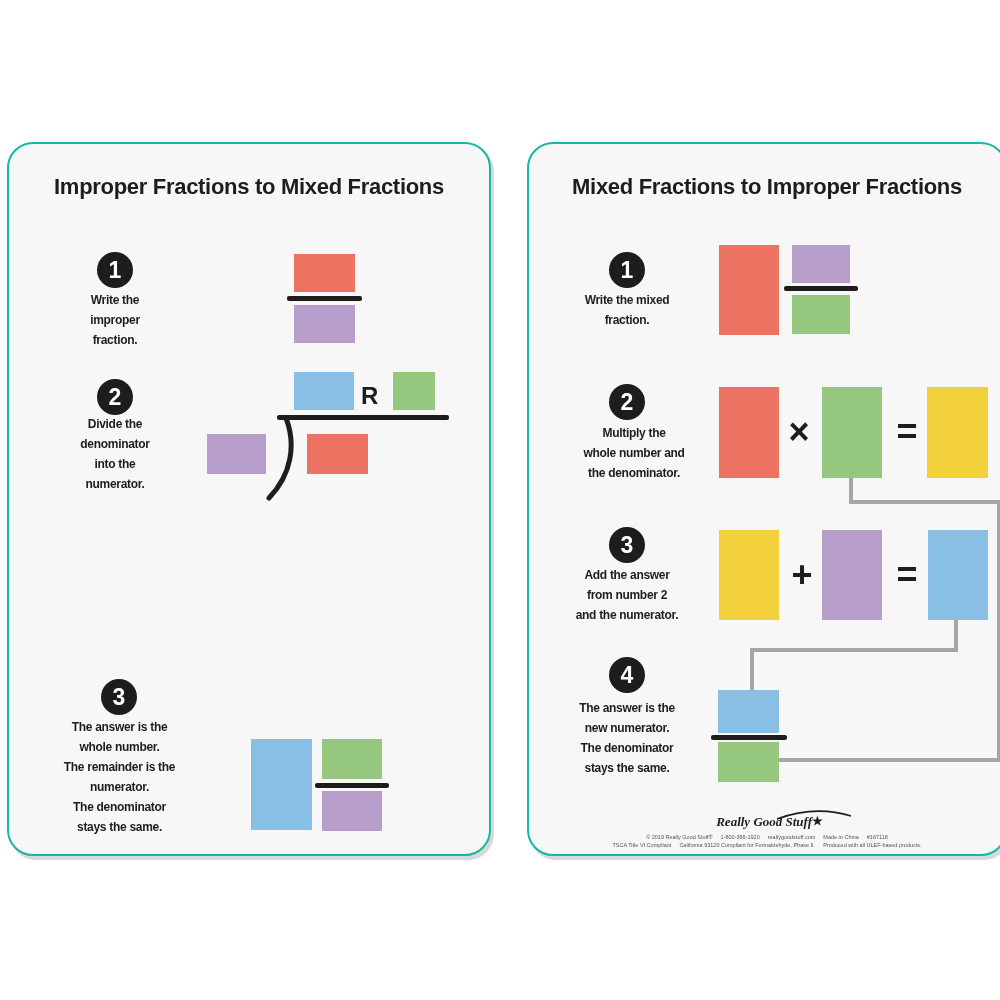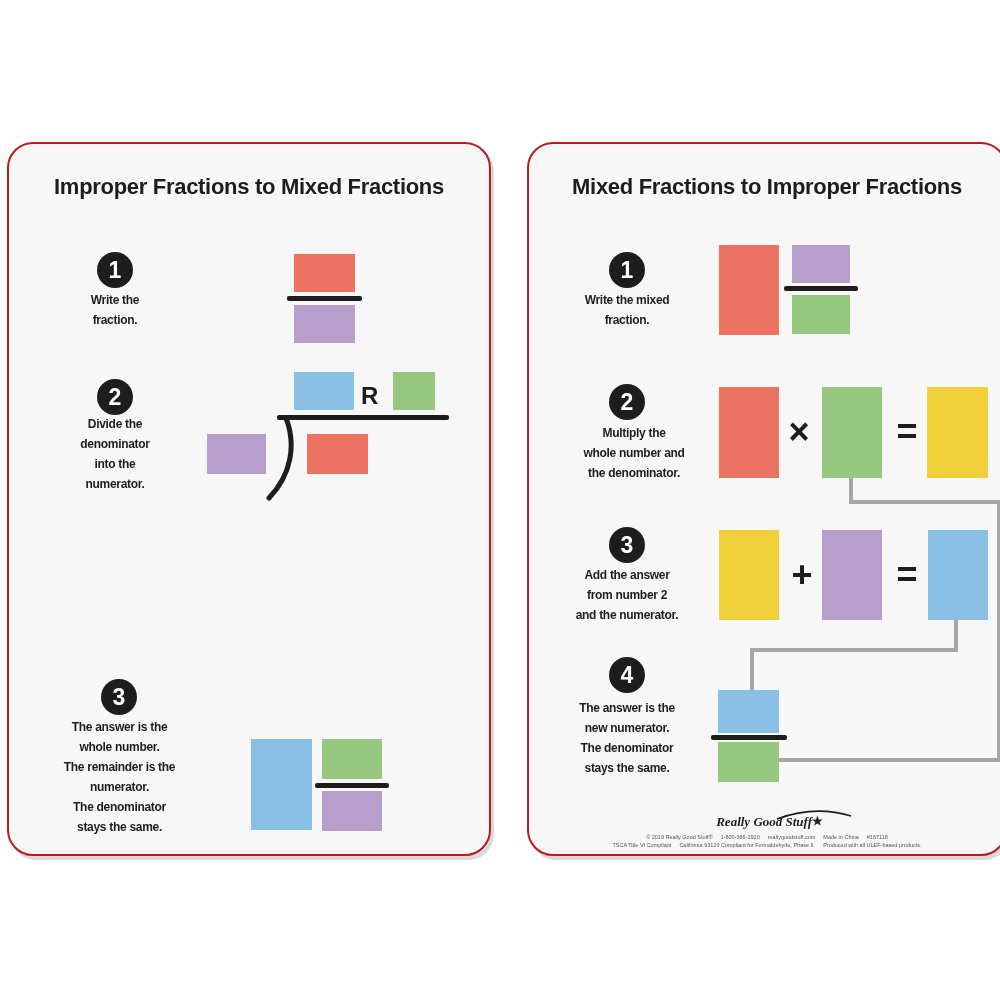--- a/index.html
+++ b/index.html
@@ -5,21 +5,21 @@
   html,body{margin:0;padding:0;}
   body{
     width:1000px;height:1000px;position:relative;
     background:#ffffff;
     font-family:"Liberation Sans","DejaVu Sans",sans-serif;
     color:#1D1D1B;
   }
   .abs{position:absolute;}
   .panel{
     position:absolute;
-    border:2px solid #b91c1c;
+    border:2px solid #14b8a6;
     border-radius:26px;
     box-shadow:3px 4px 0 #D9D9D9;
     box-sizing:border-box;
   }
   .panel-title{
     position:absolute;top:30px;left:0;width:100%;
     text-align:center;font-size:22px;font-weight:bold;letter-spacing:-0.3px;
   }
   .num-circle{
     position:absolute;width:36px;height:36px;border-radius:50%;
@@ -58,20 +58,21 @@
 
 <div class="panel" style="left: 7px; top: 142px; width: 484px; height: 714px; background-color: rgb(247, 247, 248);">
 
   <div class="panel-title">Improper Fractions to Mixed Fractions</div>
 
   <div class="num-circle" style="left:88px;top:108px;">
     <span>1</span>
   </div>
   <div class="step-text" style="left:6px;top:146px;width:200px;">
     <div>Write the</div>
+    <div>improper</div>
     <div>fraction.</div>
   </div>
   <div class="rect" style="left: 285px; top: 110px; width: 61px; height: 38px; background-color: rgb(236, 114, 98);"></div>
   <div class="frac-bar" style="left: 278px; top: 152px; width: 75px; background-color: rgb(29, 29, 27);"></div>
   <div class="rect" style="left: 285px; top: 161px; width: 61px; height: 38px; background-color: rgb(184, 159, 203);"></div>
 
   <div class="num-circle" style="left:88px;top:235px;">
     <span>2</span>
   </div>
   <div class="step-text" style="left:6px;top:270px;width:200px;">

